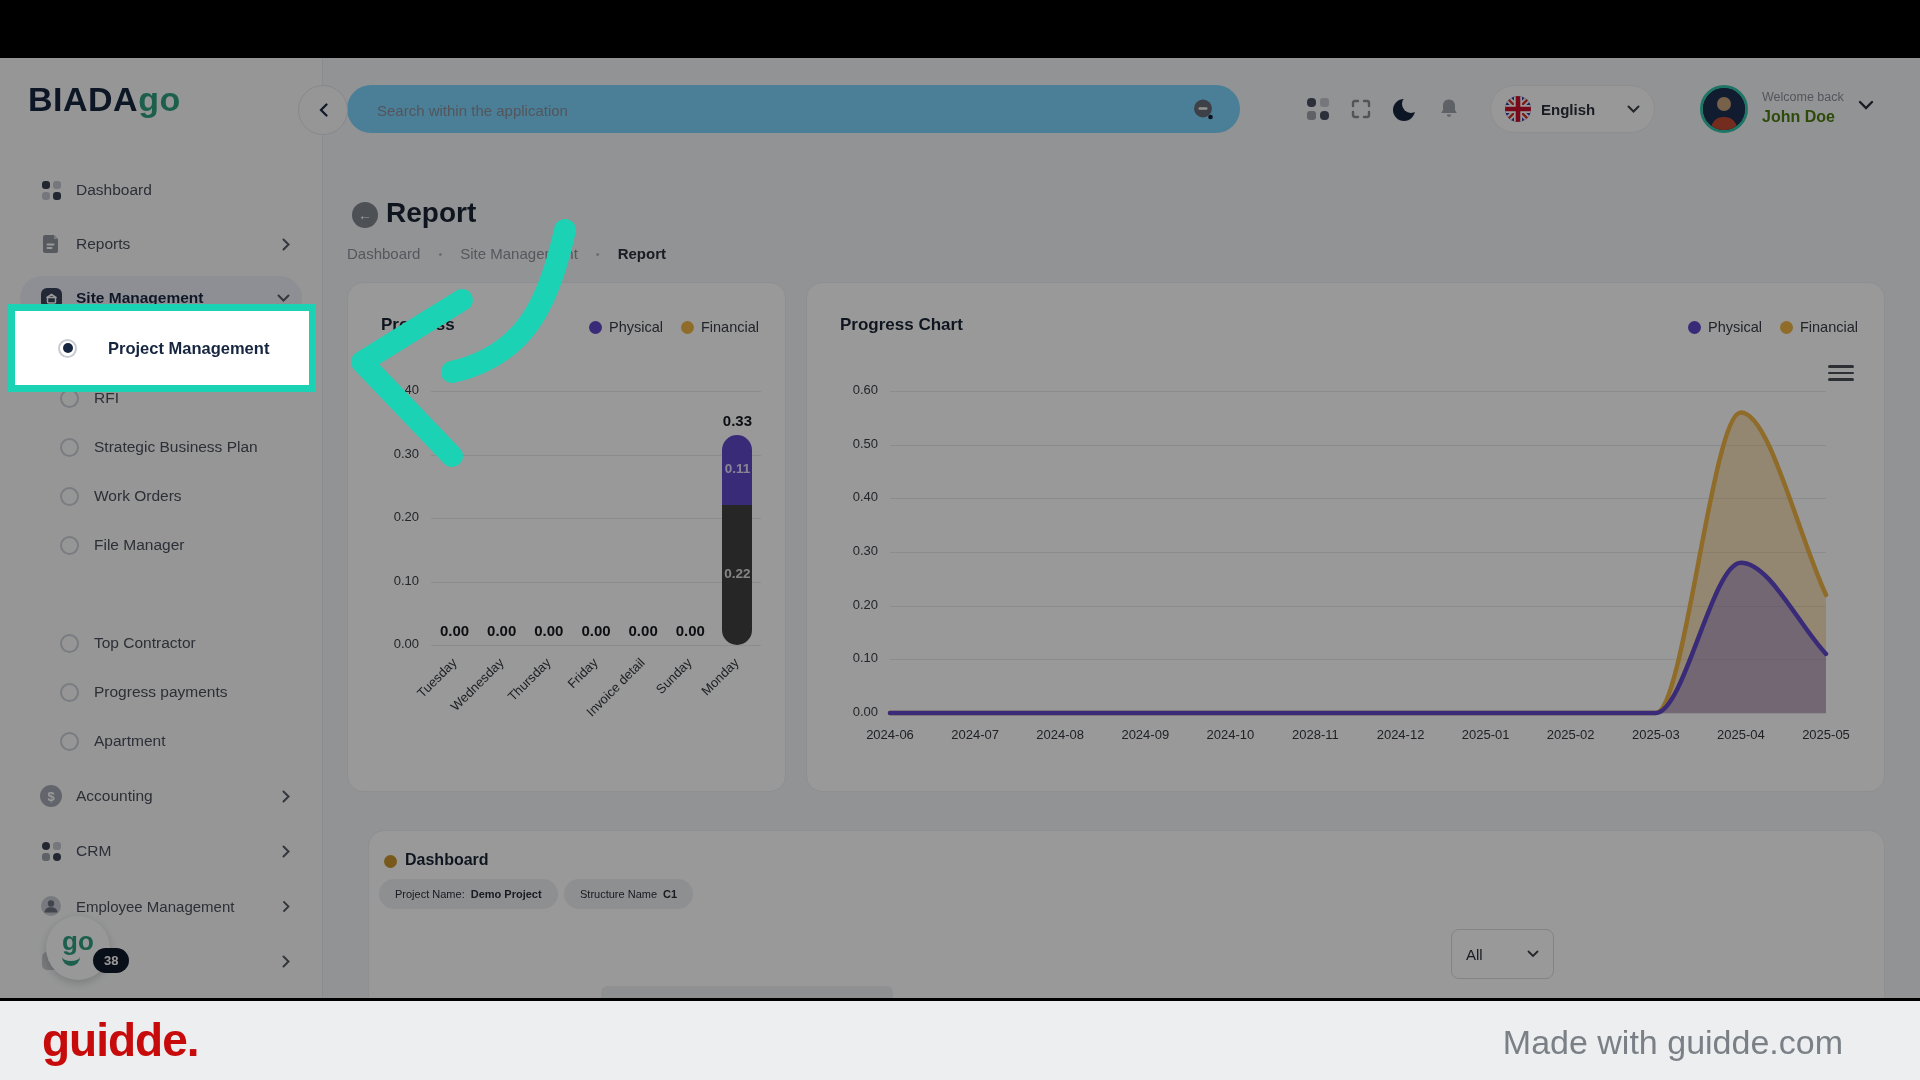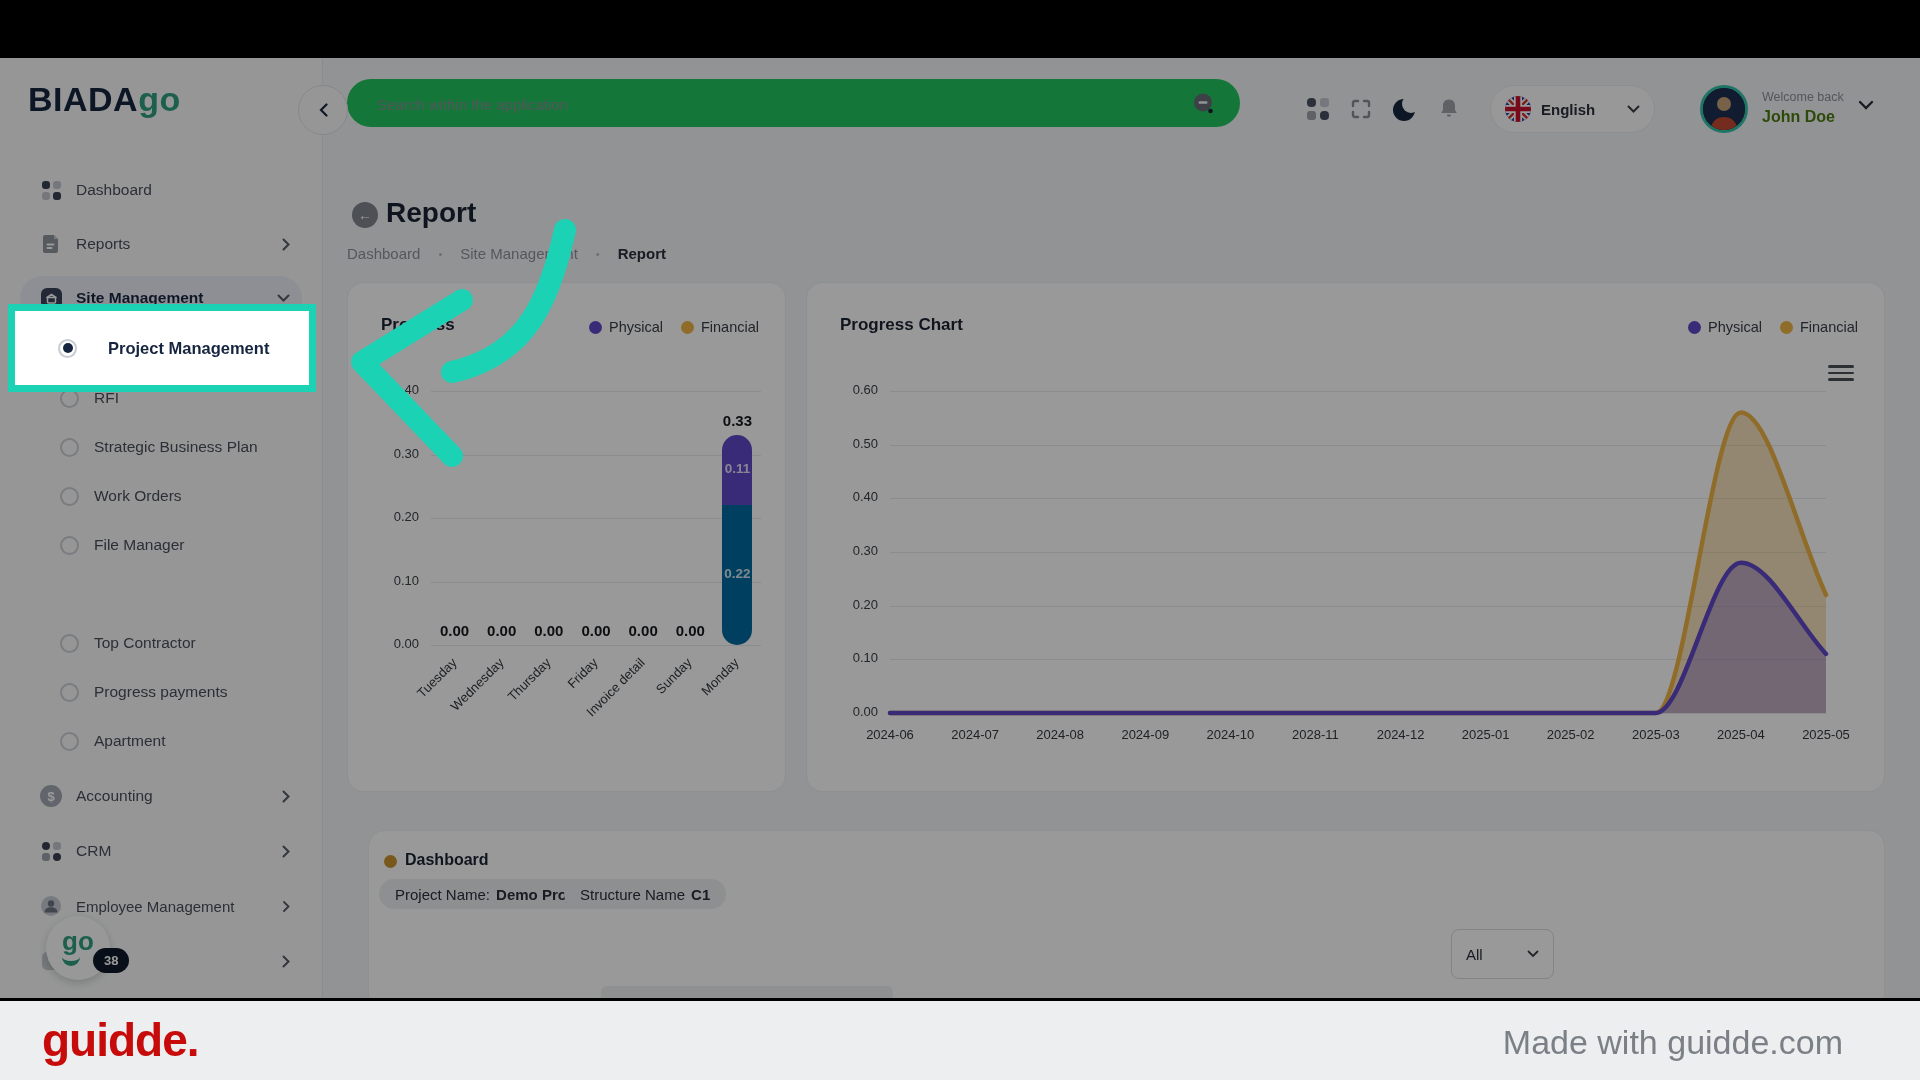--- a/index.html
+++ b/index.html
@@ -20,21 +20,21 @@
   .srow.mainactive{font-weight:700;color:#1A2742;}
   .go-bubble{position:absolute;left:46px;top:858px;width:64px;height:64px;border-radius:50%;background:#FDFDFE;
              box-shadow:0 3px 10px rgba(0,0,0,.18);z-index:10;display:flex;flex-direction:column;align-items:center;justify-content:center;}
   .go-bubble .gotxt{font-size:26px;font-weight:800;color:#2E9E7F;line-height:20px;}
   .go-bubble .gosmile{width:18px;height:9px;border-bottom:5px solid #2E9E7F;border-radius:0 0 18px 18px;margin-top:1px;margin-left:-14px;}
   .count-badge{position:absolute;left:93px;top:890px;background:#10192B;color:#fff;font-size:13px;font-weight:700;
                padding:5px 11px;border-radius:14px;z-index:11;}
   
   .collapse-btn{position:absolute;left:298px;top:85px;width:48px;height:48px;border-radius:50%;background:#FAFBFC;
                 border:1px solid #E0E2E6;z-index:20;display:flex;align-items:center;justify-content:center;color:#1A2742;}
-  .search-pill{position:absolute;left:347px;top:79px;width:893px;height:48px;border-radius:24px;background:#22c55e;}
+  .search-pill{position:absolute;left:347px;top:85px;width:893px;height:48px;border-radius:24px;background:#7dd3fc;}
   .search-pill input{position:absolute;left:28px;top:0;width:760px;height:48px;border:0;background:transparent;outline:none;
                      font-size:15px;color:#2A2F3A;font-family:"Liberation Sans",sans-serif;}
   .search-pill input::placeholder{color:#8A8F99;}
   .search-ico{position:absolute;right:24px;top:13px;}
   .tico{position:absolute;top:97px;cursor:pointer;}
   .lang-pill{position:absolute;left:1490px;top:85px;width:165px;height:48px;background:#FDFDFE;border:1px solid #ECEDF0;
              border-radius:24px;display:flex;align-items:center;padding:0 14px;box-sizing:border-box;cursor:pointer;}
   .lang-pill .ltxt{font-size:15px;font-weight:600;color:#2A2F3A;margin-left:10px;}
   .lang-pill .lchev{margin-left:auto;display:flex;color:#3A3F46;}
   .avatar{position:absolute;left:1700px;top:85px;width:48px;height:48px;border-radius:50%;border:3px solid #35C4A8;
@@ -65,21 +65,21 @@
   .ytick{position:absolute;left:-62px;width:50px;text-align:right;font-size:13px;color:#3A3F46;}
   .xtick{position:absolute;font-size:13px;color:#33383F;text-align:center;}
   .xtick.rot{text-align:right;transform:rotate(-45deg);transform-origin:100% 0;}
   .btot{position:absolute;font-weight:700;font-size:15px;color:#15181D;text-align:center;}
   .barbox{position:absolute;border-radius:15px;overflow:hidden;}
   .bval{position:absolute;width:100%;text-align:center;font-size:13.5px;font-weight:700;color:rgba(255,255,255,.82);}
   
   .sec-dot{position:absolute;left:15px;top:24px;width:13px;height:13px;border-radius:50%;}
   .sec-title{position:absolute;left:36px;top:20px;font-size:16px;font-weight:700;color:#1A2433;}
   .chip{position:absolute;top:48px;height:30px;background:#EDEFF2;border-radius:15px;display:flex;align-items:center;
-        padding:0 16px;font-size:15px;color:#2A2F3A;white-space:nowrap;}
+        padding:0 16px;font-size:11px;color:#2A2F3A;white-space:nowrap;}
   .chip b{margin-left:6px;}
   .filter{position:absolute;left:1082px;top:98px;width:103px;height:50px;border:1px solid #D8DBE0;border-radius:8px;
           background:#fff;display:flex;align-items:center;padding:0 14px;box-sizing:border-box;font-size:15px;color:#2A2F3A;cursor:pointer;}
   .filter .fchev{margin-left:auto;display:flex;color:#3A3F46;}
   .table-strip{position:absolute;left:232px;top:155px;width:292px;height:25px;background:#EFF1F4;border-radius:6px 6px 0 0;}
   
   .dim{position:absolute;left:0;top:58px;width:1920px;height:940px;background:rgba(0,0,0,0.40);z-index:900;pointer-events:none;}
   .hl-box{position:absolute;left:8px;top:304px;width:308px;height:88px;background:#FFFFFF;border:7px solid #1CD2B5;
           box-sizing:border-box;z-index:960;display:flex;align-items:center;cursor:pointer;}
   .hl-box .radio{margin-left:43px;border-color:#C8CBD1;position:relative;}
@@ -376,21 +376,21 @@
         <div class="xtick rot" style="left: 73px; top: 264px; width: 86px;">Friday</div>
         <div class="btot" style="left: 182.143px; width: 60px; bottom: 6px;">0.00</div>
         <div class="xtick rot" style="left: 120.143px; top: 264px; width: 86px;">Invoice detail</div>
         <div class="btot" style="left: 229.286px; width: 60px; bottom: 6px;">0.00</div>
         <div class="xtick rot" style="left: 167.286px; top: 264px; width: 86px;">Sunday</div>
         <div class="btot" style="left: 276.429px; width: 60px; bottom: 215.55px;">0.33</div>
         <div class="barbox" style="left: 291.429px; width: 30px; height: 209.55px; bottom: 0px;">
           <div style="position: absolute; top: 0px; width: 100%; height: 69.85px; background: rgb(96, 73, 200);">
             <div class="bval" style="top: 25.925px;">0.11</div>
           </div>
-          <div style="position: absolute; top: 69.85px; width: 100%; height: 139.7px; background: #0369a1;">
+          <div style="position: absolute; top: 69.85px; width: 100%; height: 139.7px; background: #404040;">
             <div class="bval" style="top: 60.85px;">0.22</div>
           </div>
         </div>
         <div class="xtick rot" style="left: 214.429px; top: 264px; width: 86px;">Monday</div>
       </div>
   </div>
 
   <div class="card" id="card-chart">
     <div class="card-title">Progress Chart</div>
     <div class="legend">

